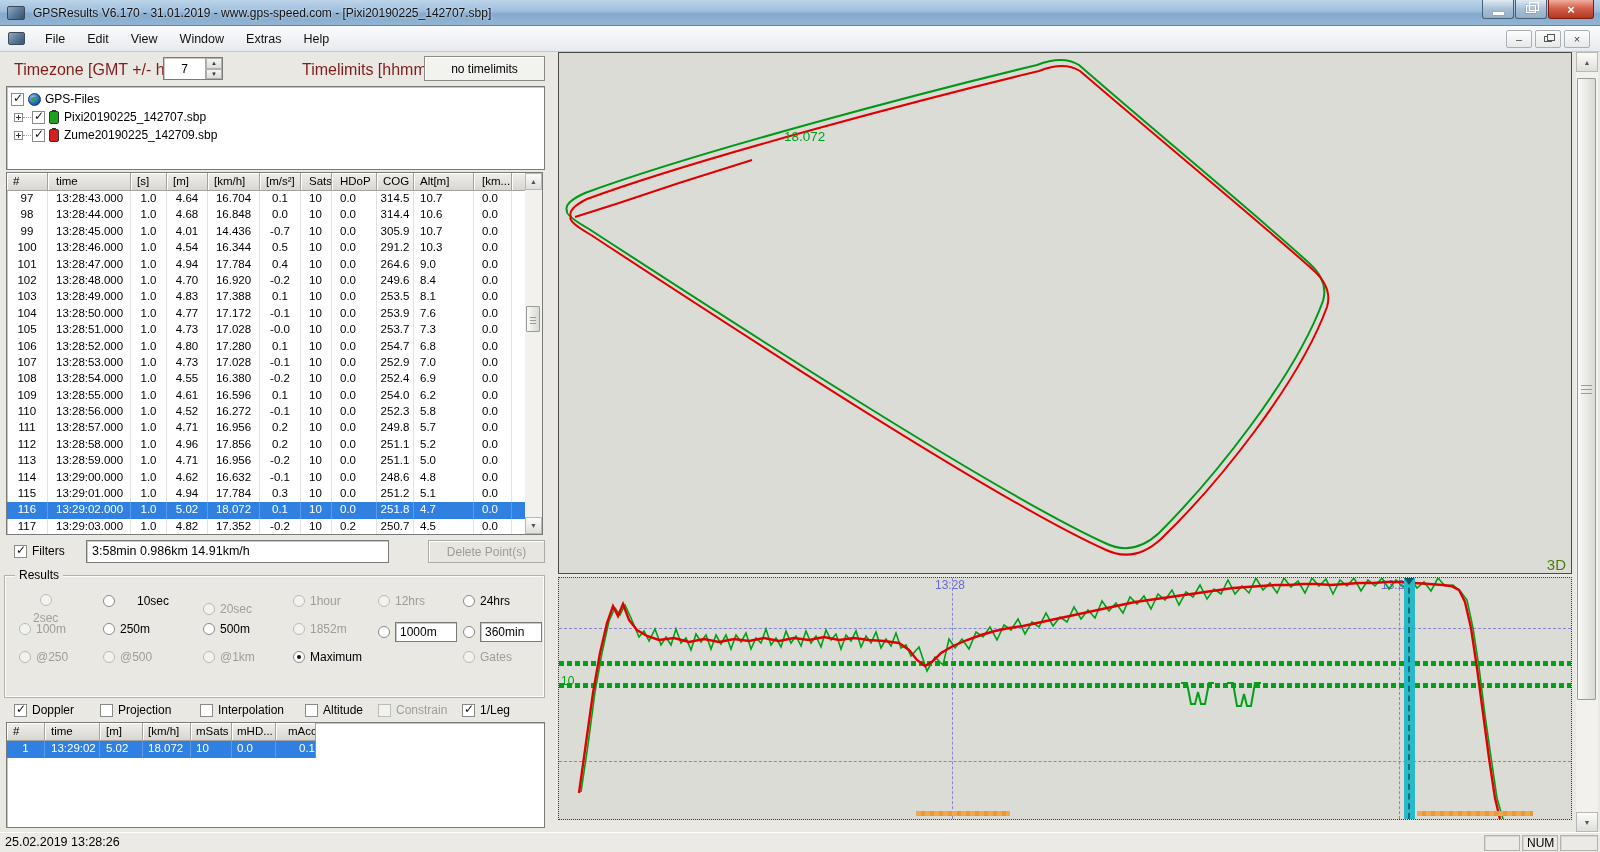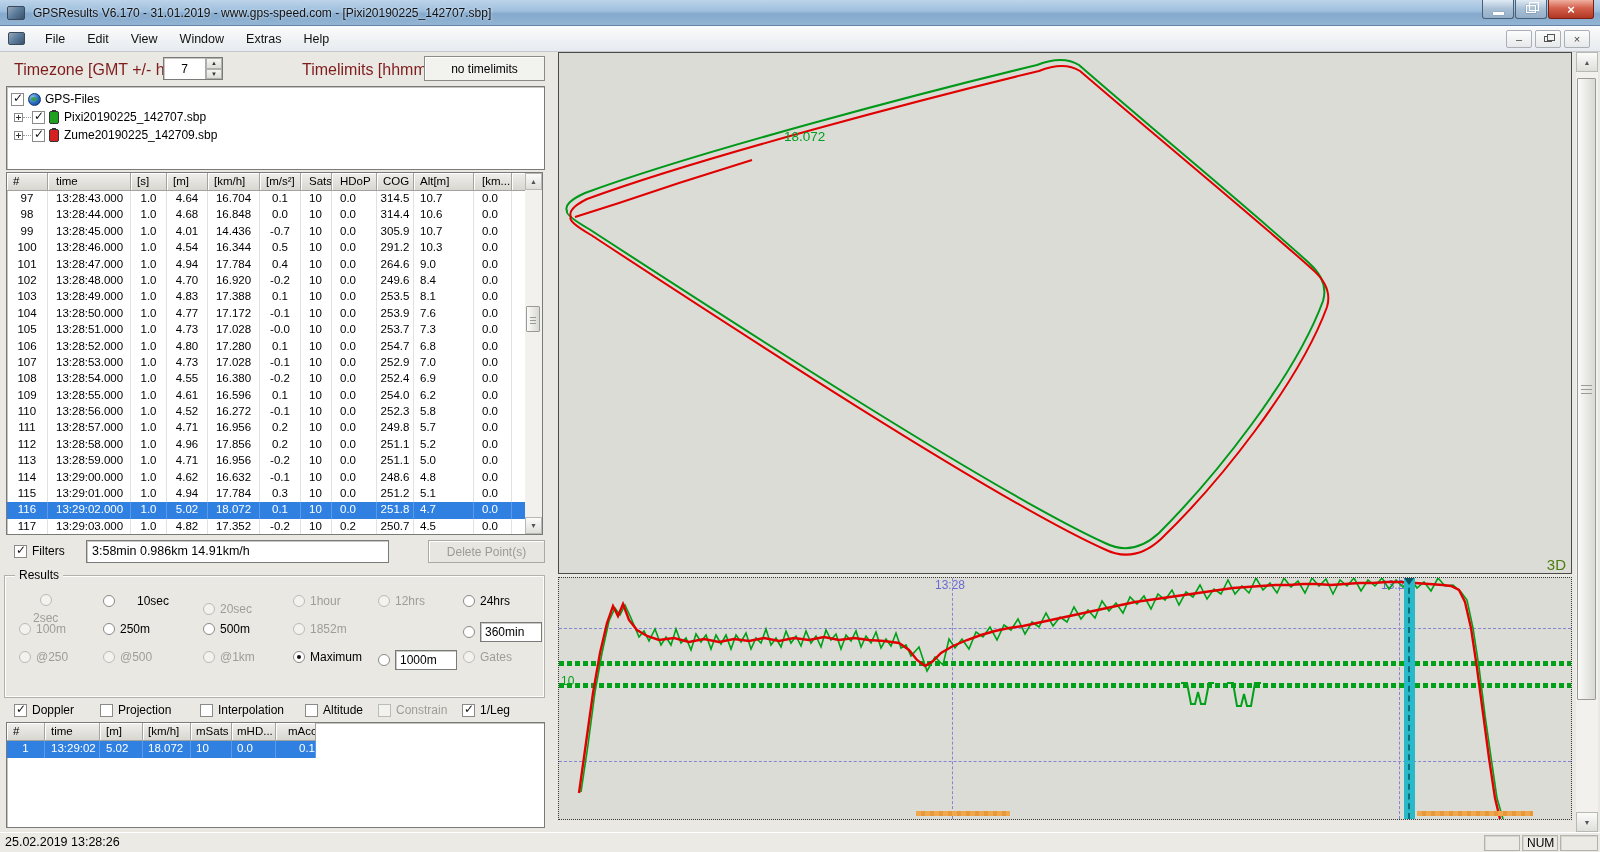--- a/index.html
+++ b/index.html
@@ -573,21 +573,21 @@
           <span>250m</span>
         </div>
         <div class="opt" style="left: 198px; top: 46px;">
           <div class="rb"></div>
           <span>500m</span>
         </div>
         <div class="opt dis" style="left: 288px; top: 46px;">
           <div class="rb"></div>
           <span>1852m</span>
         </div>
-        <div class="opt" style="left: 373px; top: 46px; margin-top: 28px;">
+        <div class="opt" style="left: 373px; top: 46px;">
           <div class="rb"></div>
           <div class="mini-input">1000m</div>
         </div>
         <div class="opt" style="left: 458px; top: 46px;">
           <div class="rb"></div>
           <div class="mini-input">360min</div>
         </div>
         <div class="opt dis" style="left: 14px; top: 74px;">
           <div class="rb"></div>
           <span>@250</span>

